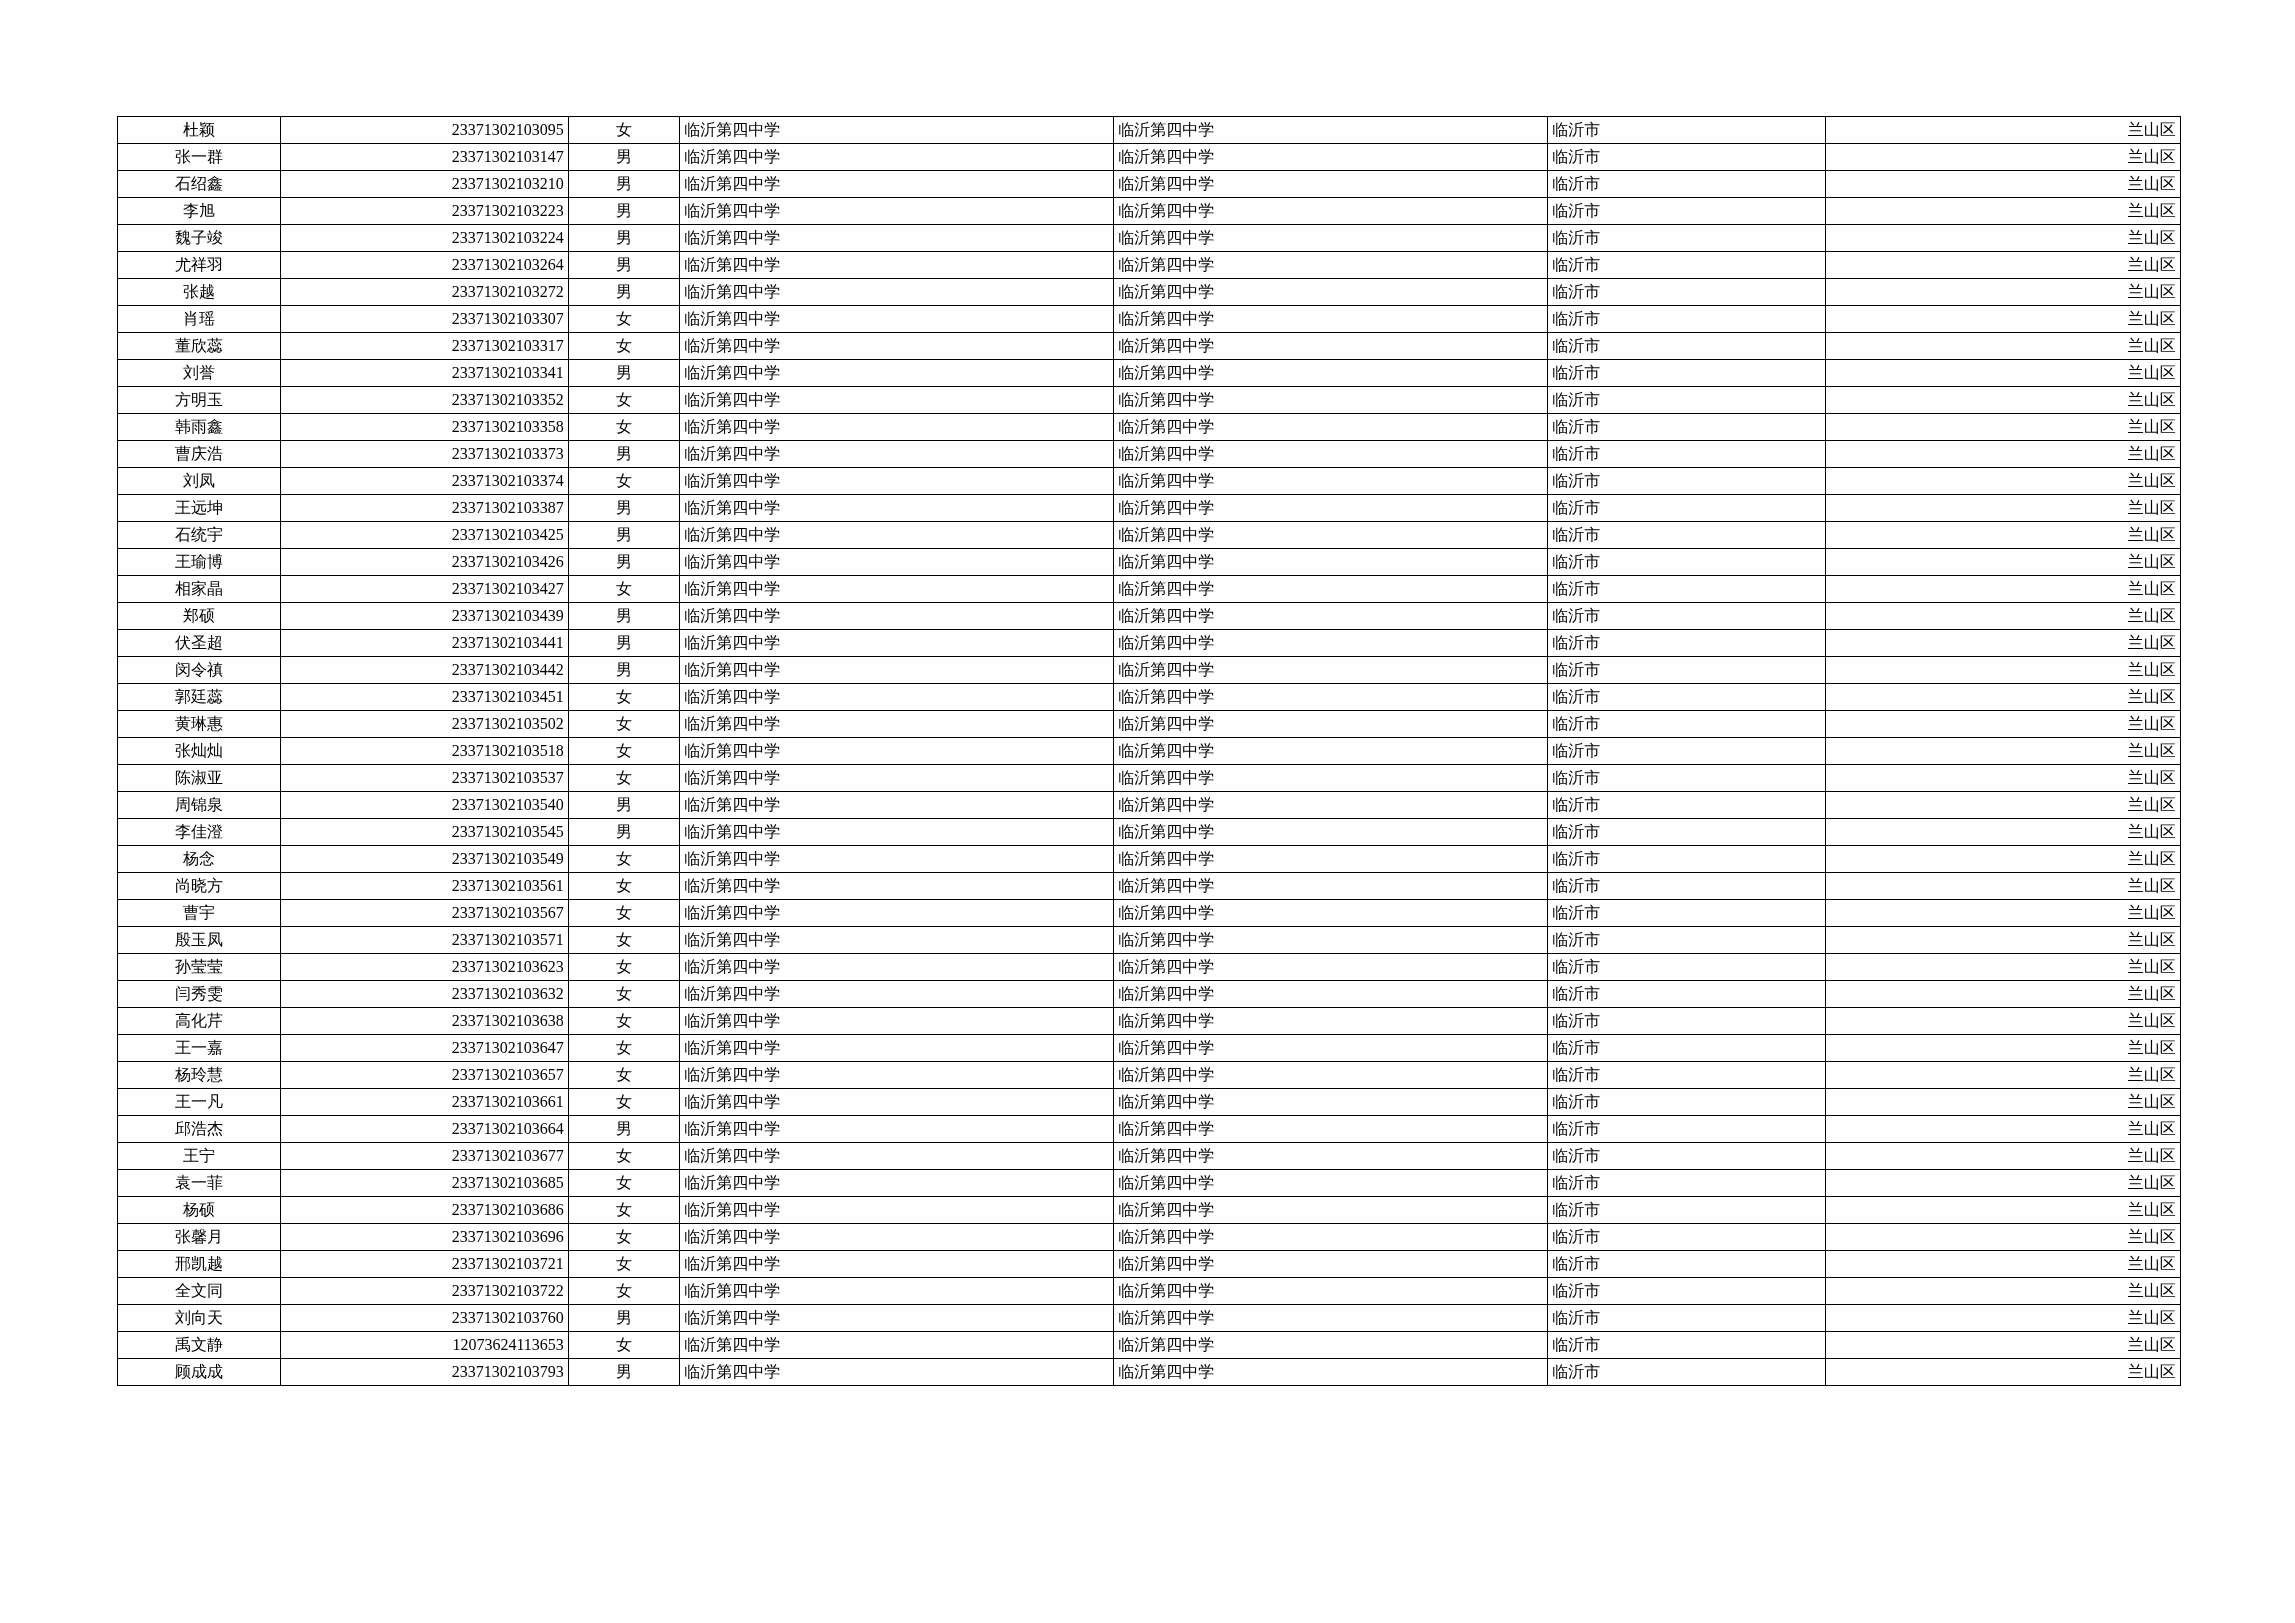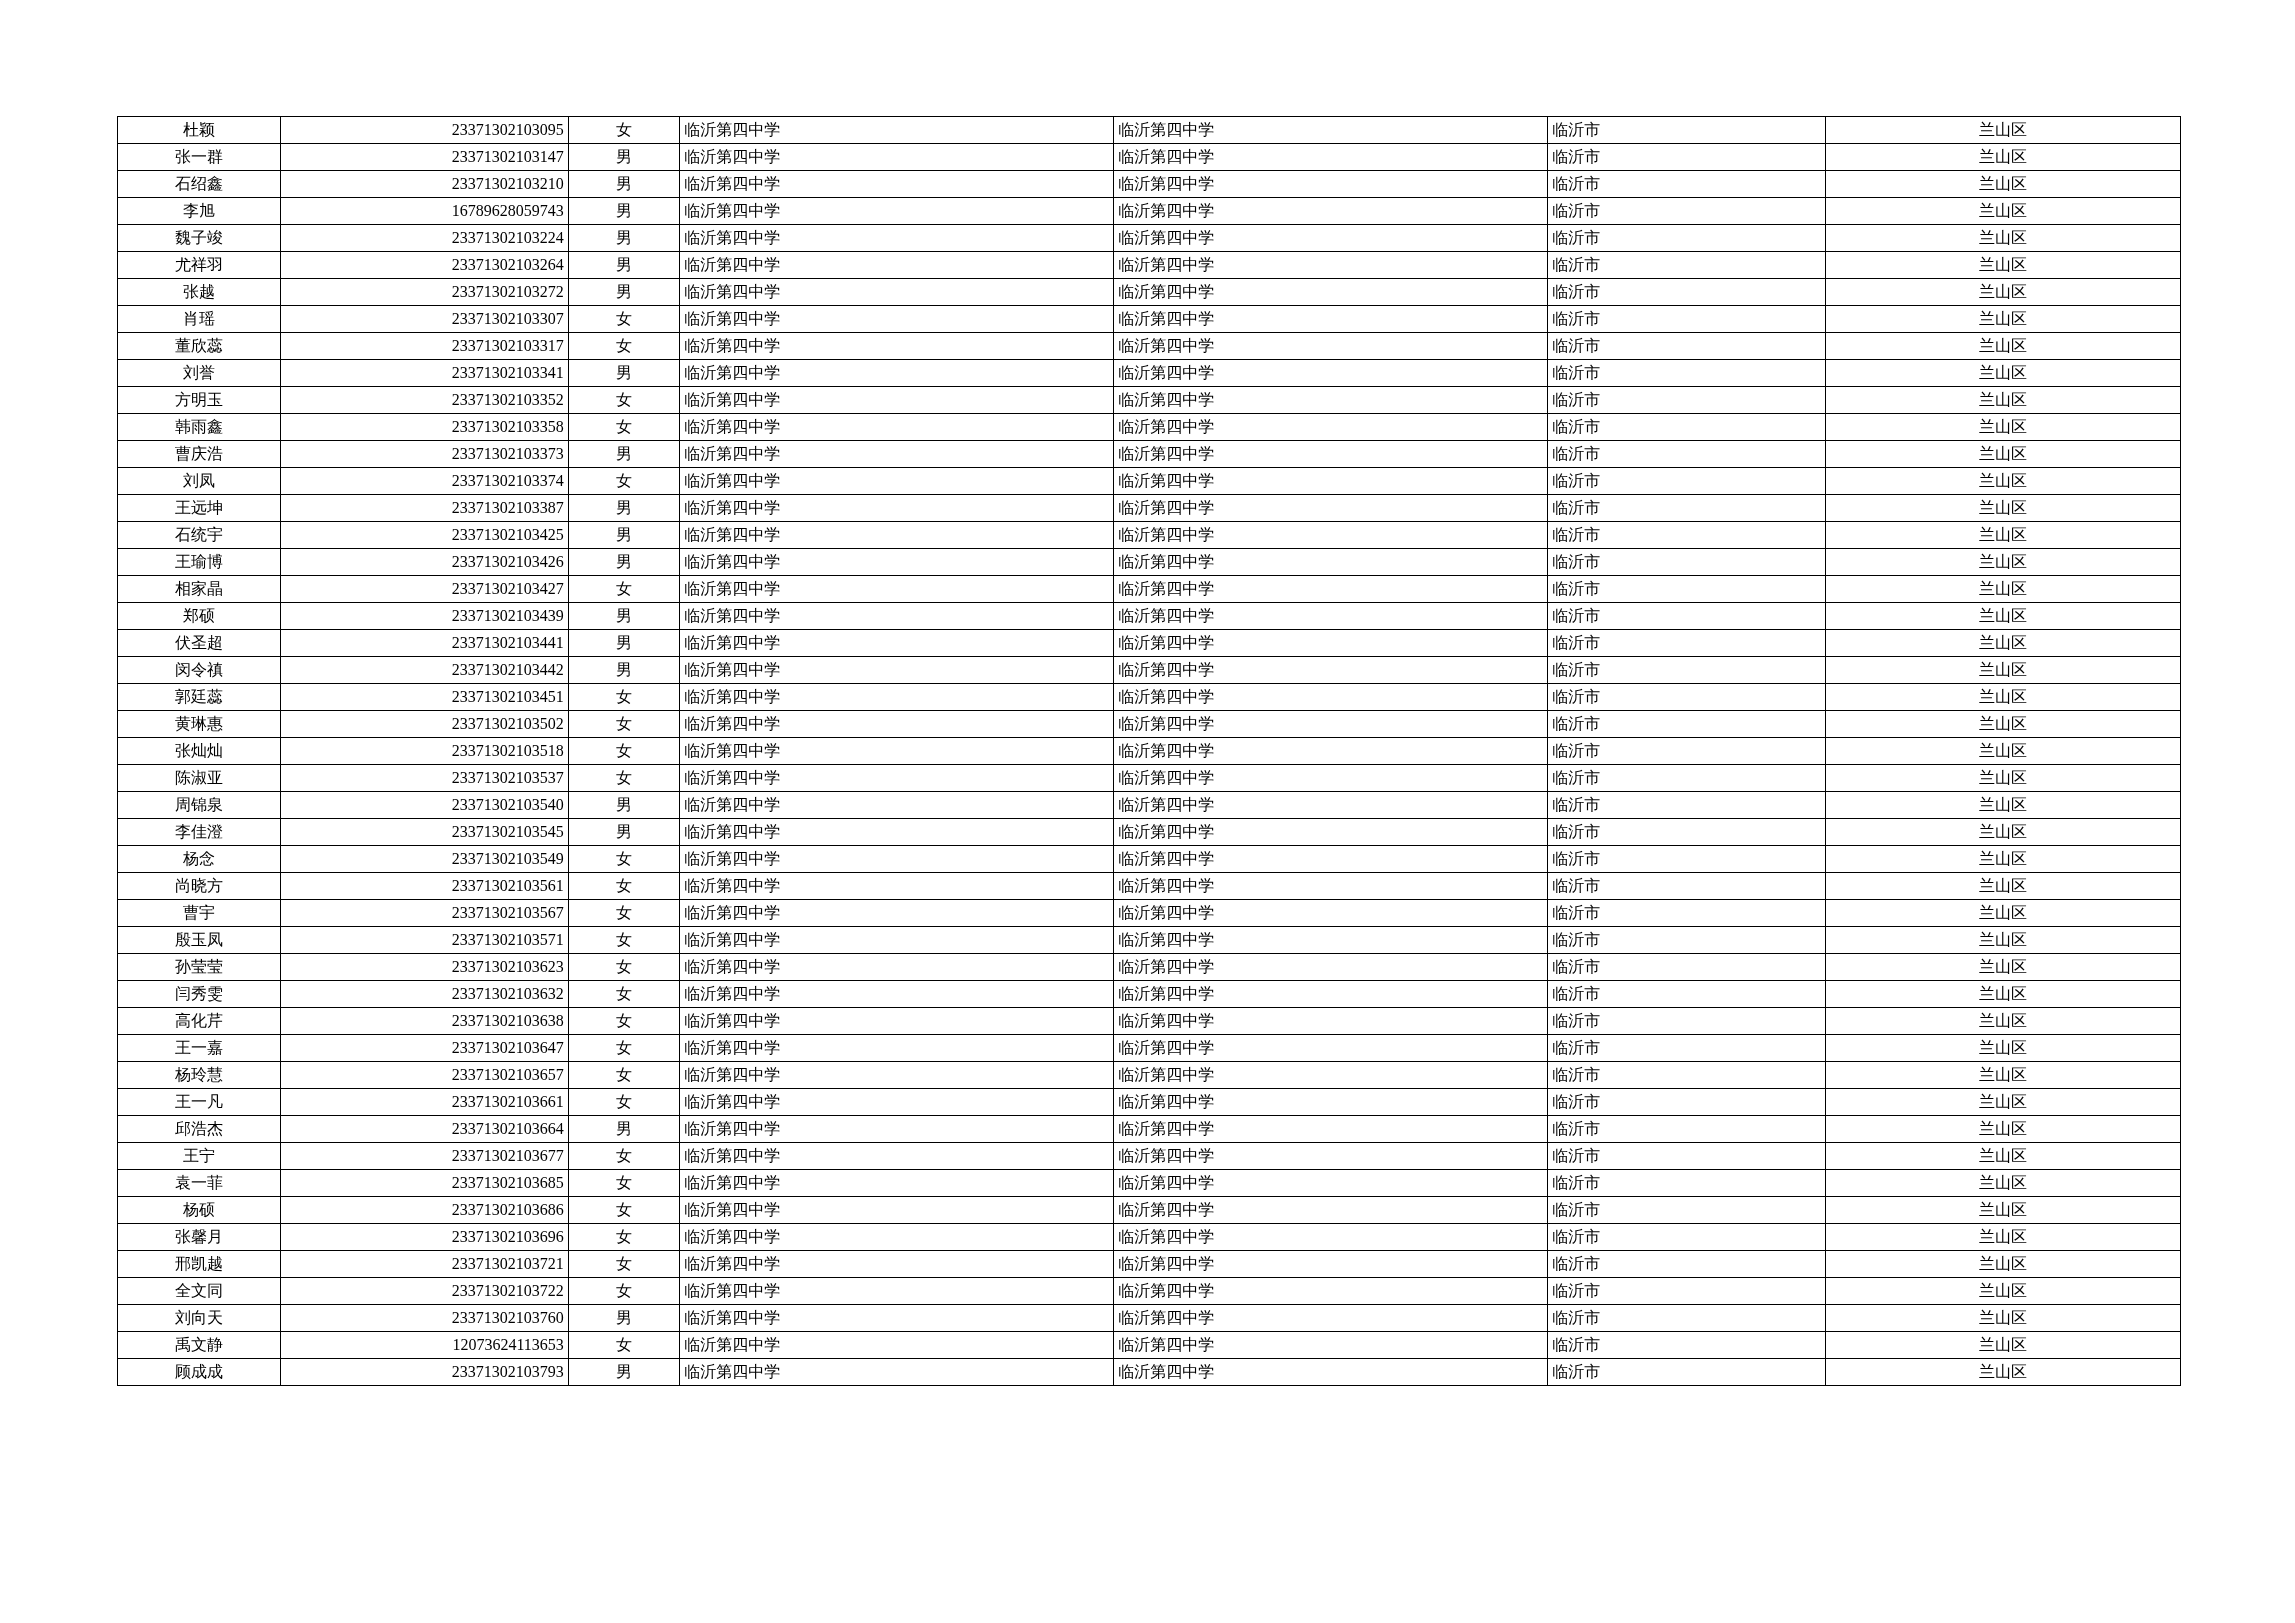--- a/index.html
+++ b/index.html
@@ -49,21 +49,21 @@
   col.c-exam   { width: 434px; }
   col.c-city   { width: 278px; }
   col.c-dist   { width: 355px; }
 
   td.name   { text-align: center; }
   td.id     { text-align: right; }
   td.sex    { text-align: center; }
   td.school { text-align: left; padding-left: 9.7px; }
   td.exam   { text-align: left; padding-left: 9.7px; }
   td.city   { text-align: left; }
-  td.dist   { text-align: center; font-family: Liberation Serif, serif; }
+  td.dist   { text-align: right; font-family: Liberation Serif, serif; }
 </style>
 </head>
 <body>
 
 <div class="page">
   <div class="table-wrap">
     <table class="roster">
       <colgroup>
         <col class="c-name">
         <col class="c-id">
@@ -96,21 +96,21 @@
             <td class="name">石绍鑫</td>
             <td class="id">23371302103210</td>
             <td class="sex">男</td>
             <td class="school">临沂第四中学</td>
             <td class="exam">临沂第四中学</td>
             <td class="city">临沂市</td>
             <td class="dist">兰山区</td>
           </tr>
           <tr>
             <td class="name">李旭</td>
-            <td class="id">16789628059743</td>
+            <td class="id">23371302103223</td>
             <td class="sex">男</td>
             <td class="school">临沂第四中学</td>
             <td class="exam">临沂第四中学</td>
             <td class="city">临沂市</td>
             <td class="dist">兰山区</td>
           </tr>
           <tr>
             <td class="name">魏子竣</td>
             <td class="id">23371302103224</td>
             <td class="sex">男</td>

